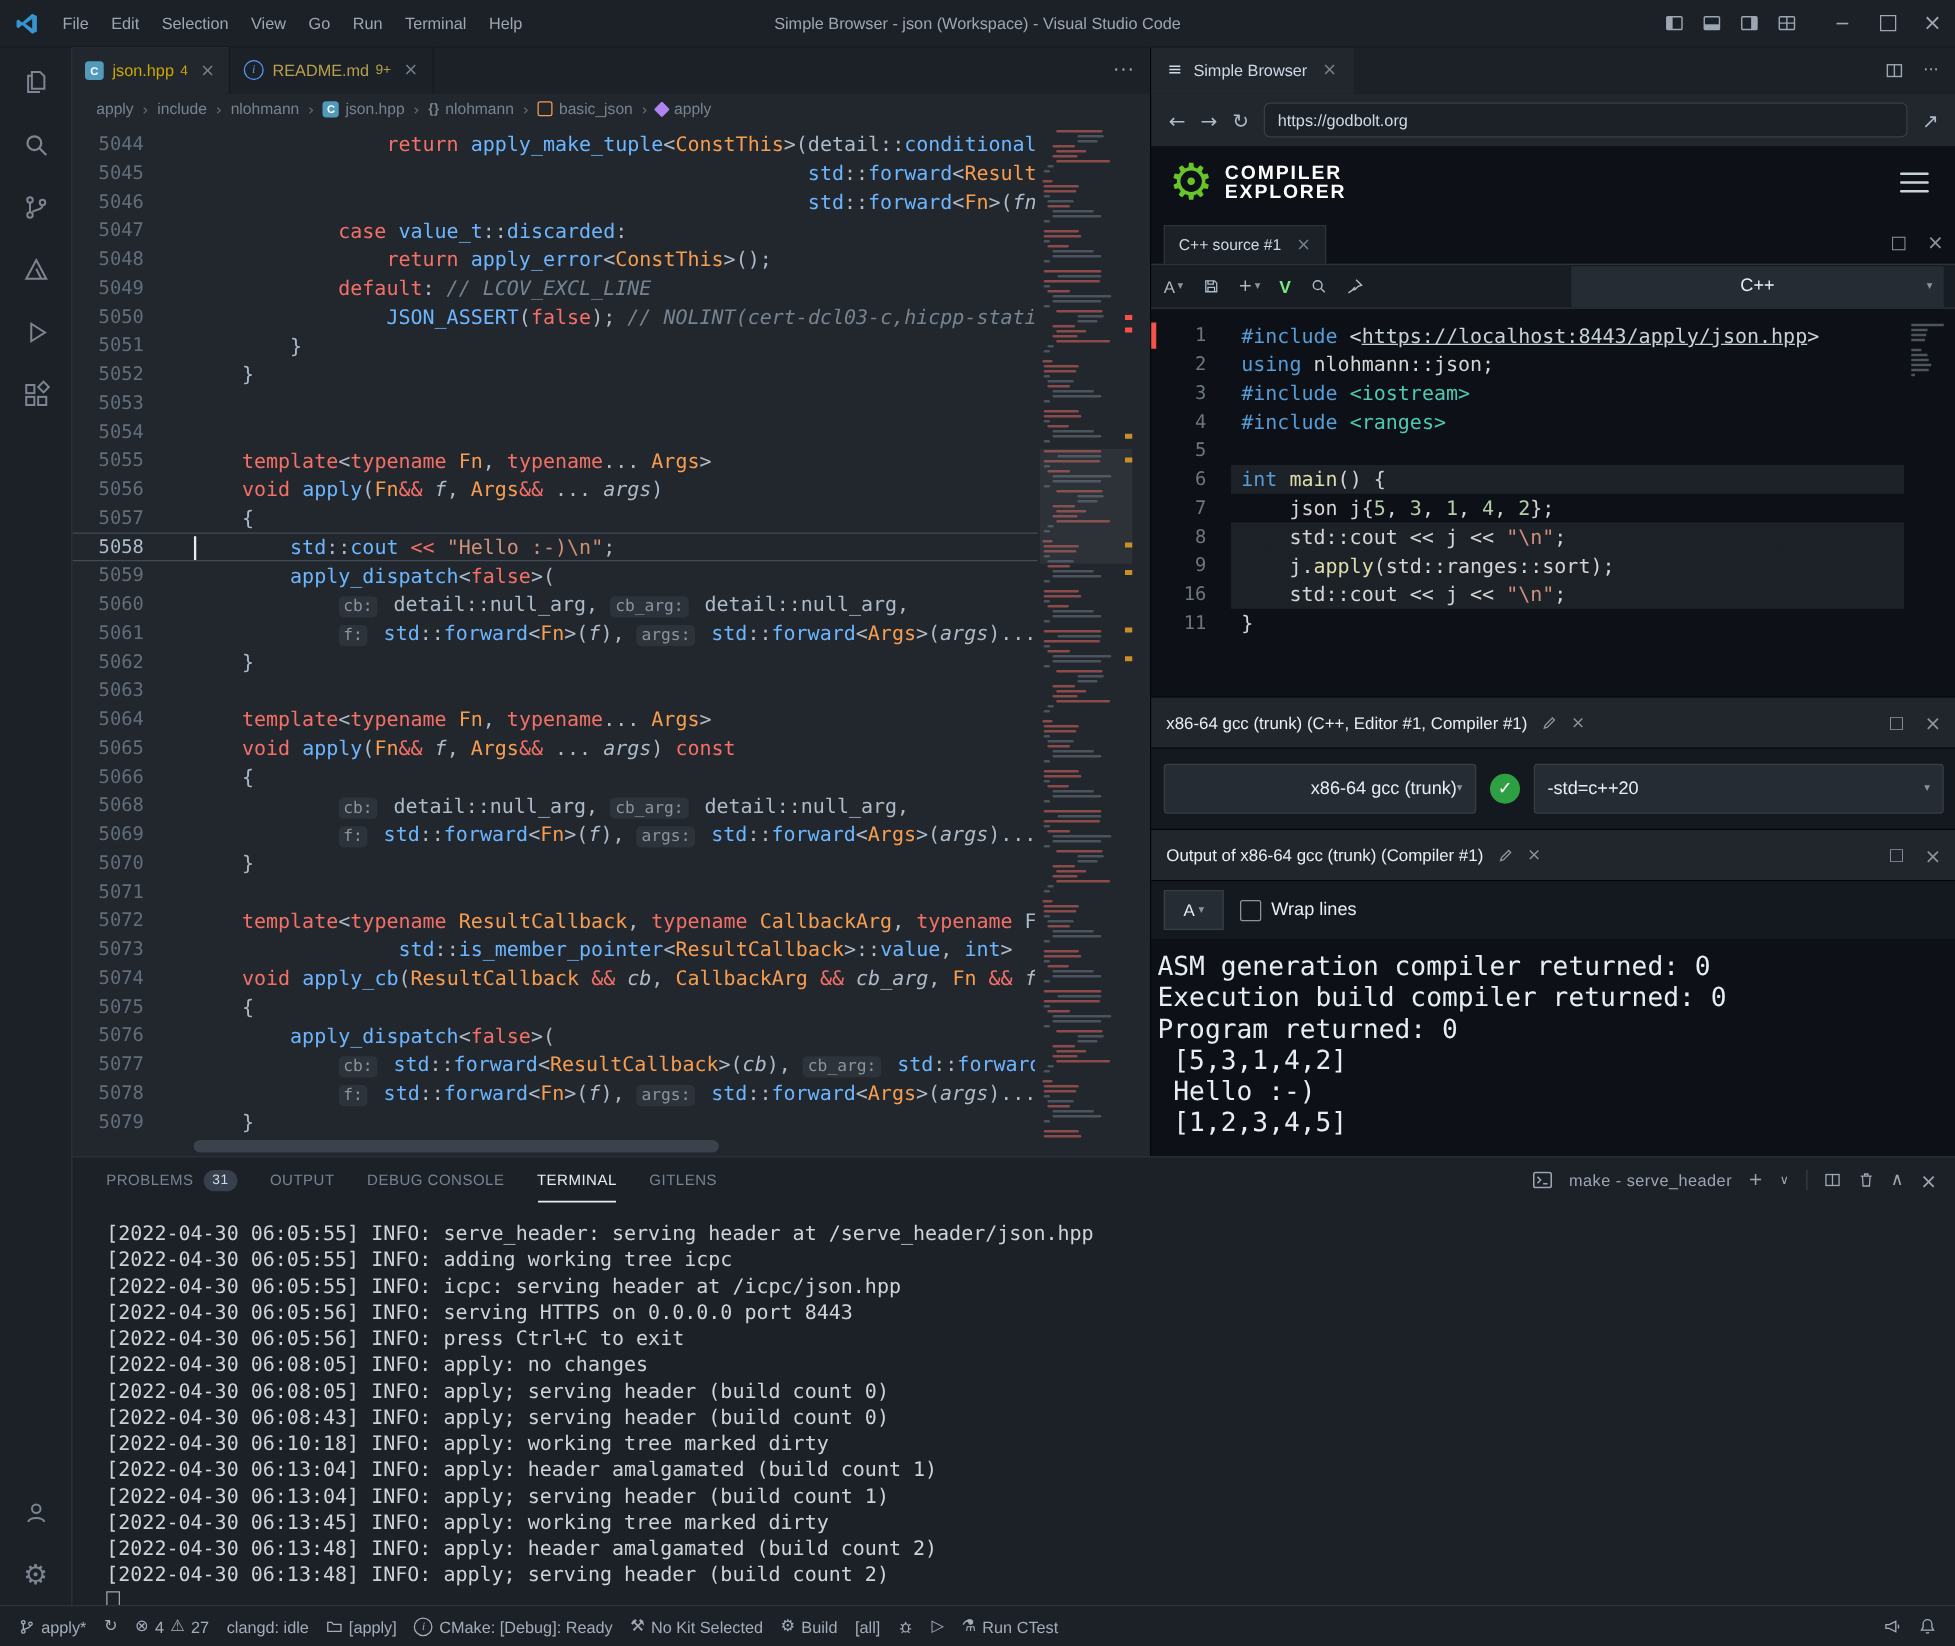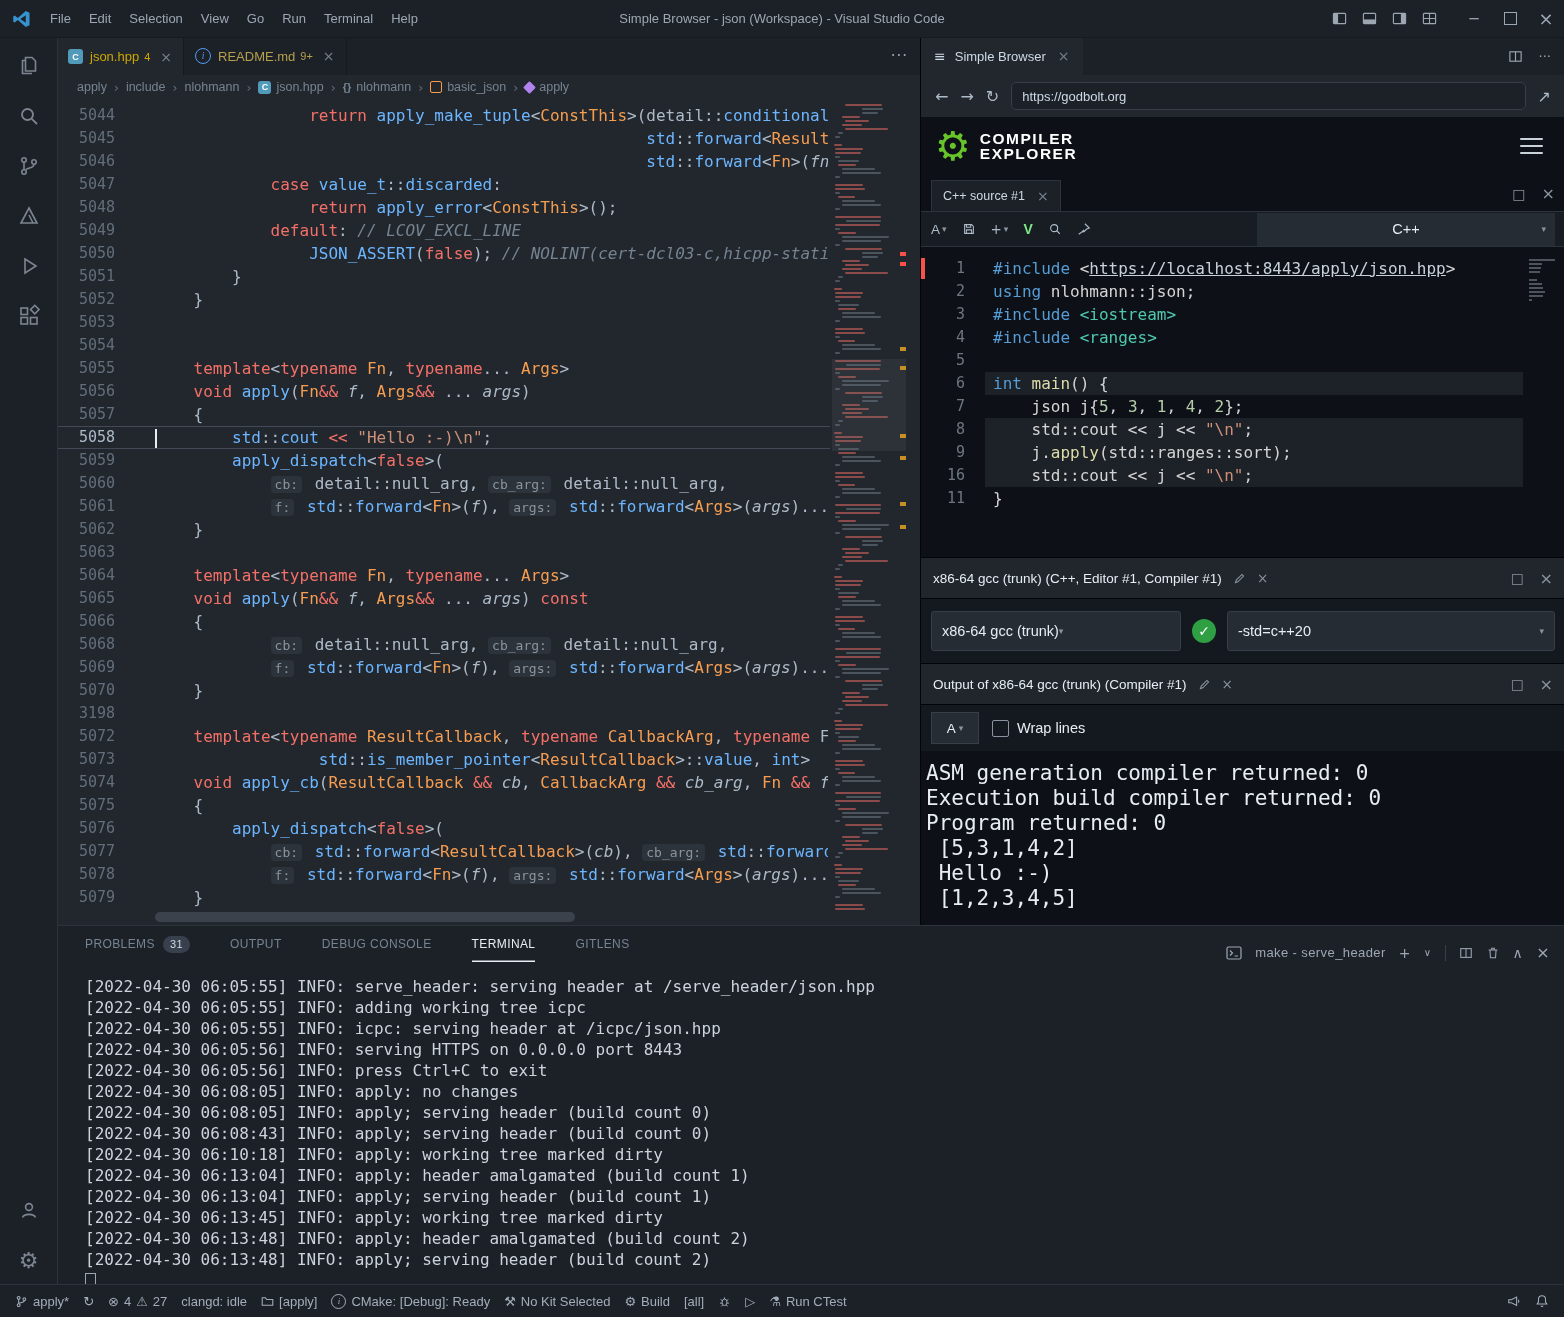--- a/index.html
+++ b/index.html
@@ -108,35 +108,35 @@
   .mk-link{color:#c8d1d9;text-decoration:underline}
   .mminimap{position:absolute;top:12px;right:6px;width:30px}
   .mmb2{height:2px;margin-bottom:2px;background:rgba(201,209,217,.35)}
   .gl-header{height:40px;background:#21262d;border-top:1px solid #010409;border-bottom:1px solid #010409;
              display:flex;align-items:center;gap:11px;padding:0 12px;font-size:13.5px;color:#e6edf3}
   .gl-header .gly{color:#8b949e}
   .gl-right{margin-left:auto;display:flex;align-items:center;gap:16px;color:#8b949e}
   .comp-controls{height:64px;background:#14191f;display:flex;align-items:center;gap:11px;padding:0 10px}
   .select{height:38px;background:#262c33;border:1px solid #373e47;border-radius:3px;display:flex;align-items:center;
           padding:0 10px;font-size:14.5px;color:#e6edf3}
-  .compiler-select{width:228px;justify-content:flex-start}
+  .compiler-select{width:228px;justify-content:flex-end}
   .okcheck{flex:0 0 24px;height:24px;border-radius:50%;background:#2ea043;color:#fff;display:flex;align-items:center;
            justify-content:center;font-size:14px}
   .opts{flex:1;justify-content:space-between}
   .out-toolbar{height:46px;background:#14191f;display:flex;align-items:center;gap:13px;padding:0 10px}
   .fontbox{width:46px;height:30px;background:#262c33;border:1px solid #373e47;display:flex;align-items:center;
            justify-content:center;gap:3px;color:#e6edf3;font-size:13.5px}
   .wrap{display:flex;align-items:center;gap:8px;color:#e6edf3;font-size:14.5px}
   .cbx{width:15px;height:15px;border:1.5px solid #8b949e;border-radius:2px}
   .out-text{flex:1;padding:10px 0 0 5px;font-family:"DejaVu Sans Mono",monospace;font-size:21px;line-height:25px;
             color:#e6edf3;white-space:pre}
 
   
   .panel{position:absolute;left:57px;top:925px;right:0;height:360px;background:#1c2128;border-top:1px solid #2d333b}
-  .panel-tabs{height:36px;display:flex;align-items:flex-end;padding-left:28px;gap:40px;font-size:12px;letter-spacing:.4px;color:#768390}
+  .panel-tabs{height:36px;display:flex;align-items:center;padding-left:28px;gap:26px;font-size:12px;letter-spacing:.4px;color:#768390}
   .ptab{display:flex;align-items:center;gap:8px;height:36px;line-height:36px}
   .ptab.active{color:#e6edf3;box-shadow:inset 0 -1.5px 0 #e6edf3}
   .pbadge{background:#37404c;color:#cdd9e5;border-radius:9px;padding:0 7px;font-size:11px;line-height:17px;height:17px}
   .panel-right{margin-left:auto;display:flex;align-items:center;gap:13px;padding-right:14px;color:#9da7b3;font-size:13px}
   .panel-right .gly{font-size:14px}
   .pdiv{width:1px;height:16px;background:#373e47}
   .terminal{padding:14px 0 0 28px;font-family:"DejaVu Sans Mono",monospace;font-size:16px;line-height:21px;
             color:#cdd3da;white-space:pre}
   .term-cursor{display:inline-block;width:9px;height:16px;border:1px solid #9da7b3;margin:3px 0 0 28px}
 
@@ -399,21 +399,21 @@
         </div>
         <div class="eline">
           <div class="eln">5069</div>
           <div class="elc"><span class="tk-pl">            </span><span class="tk-in">f:</span><span class="tk-pl"> </span><span class="tk-fn">std</span><span class="tk-pl">::</span><span class="tk-fn">forward</span><span class="tk-pl">&lt;</span><span class="tk-ty">Fn</span><span class="tk-pl">&gt;(</span><span class="tk-it">f</span><span class="tk-pl">), </span><span class="tk-in">args:</span><span class="tk-pl"> </span><span class="tk-fn">std</span><span class="tk-pl">::</span><span class="tk-fn">forward</span><span class="tk-pl">&lt;</span><span class="tk-ty">Args</span><span class="tk-pl">&gt;(</span><span class="tk-it">args</span><span class="tk-pl">)...</span></div>
         </div>
         <div class="eline">
           <div class="eln">5070</div>
           <div class="elc"><span class="tk-pl">    }</span></div>
         </div>
         <div class="eline">
-          <div class="eln">3198</div>
+          <div class="eln">5071</div>
           <div class="elc"></div>
         </div>
         <div class="eline">
           <div class="eln">5072</div>
           <div class="elc"><span class="tk-pl">    </span><span class="tk-kw">template</span><span class="tk-pl">&lt;</span><span class="tk-kw">typename</span><span class="tk-pl"> </span><span class="tk-ty">ResultCallback</span><span class="tk-pl">, </span><span class="tk-kw">typename</span><span class="tk-pl"> </span><span class="tk-ty">CallbackArg</span><span class="tk-pl">, </span><span class="tk-kw">typename</span><span class="tk-pl"> Fn</span></div>
         </div>
         <div class="eline">
           <div class="eln">5073</div>
           <div class="elc"><span class="tk-pl">                 </span><span class="tk-fn">std</span><span class="tk-pl">::</span><span class="tk-fn">is_member_pointer</span><span class="tk-pl">&lt;</span><span class="tk-ty">ResultCallback</span><span class="tk-pl">&gt;::</span><span class="tk-fn">value</span><span class="tk-pl">, </span><span class="tk-fn">int</span><span class="tk-pl">&gt;</span></div>
         </div>

